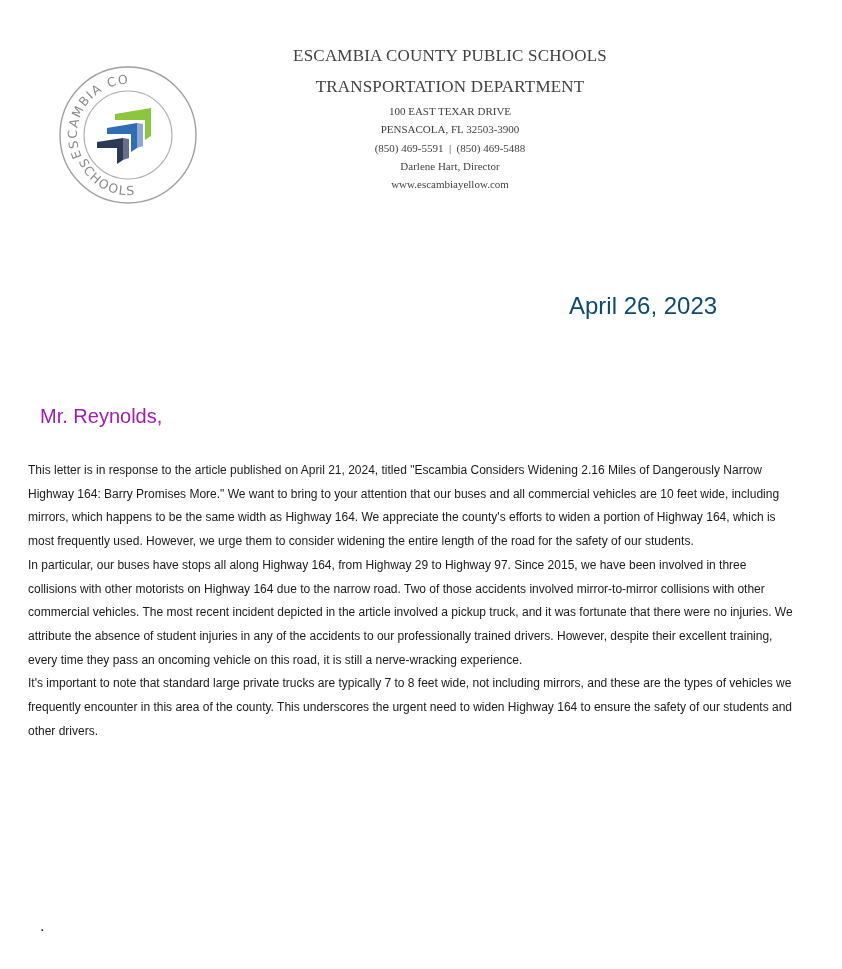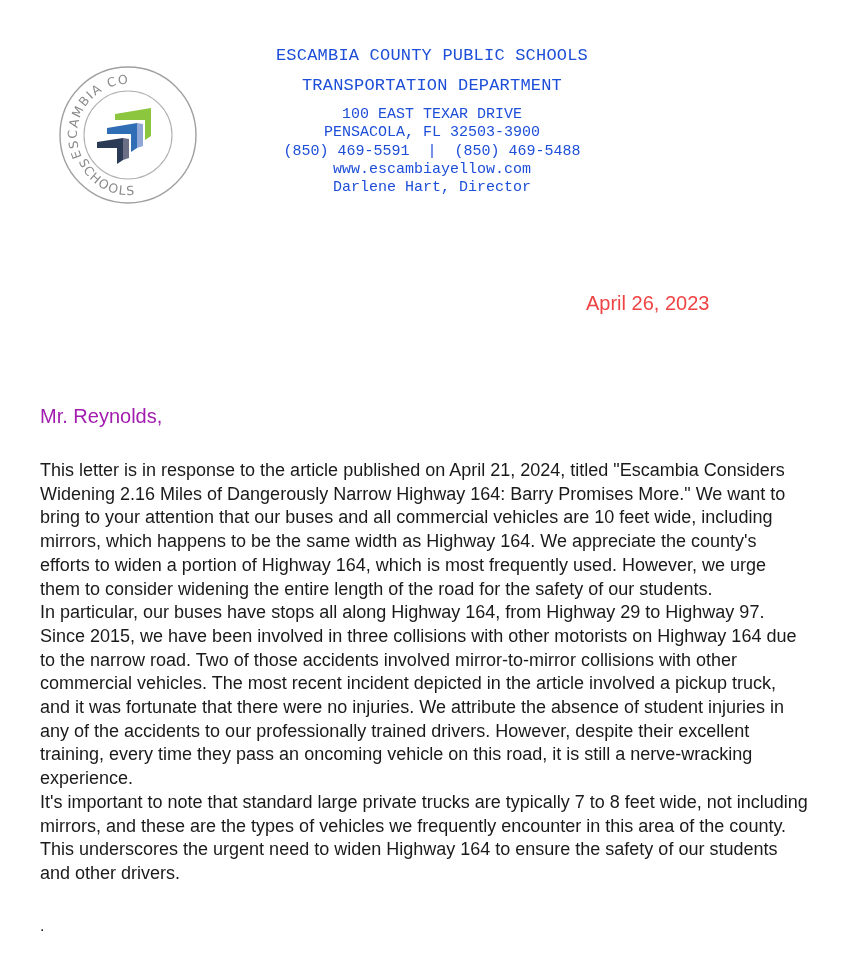--- a/index.html
+++ b/index.html
@@ -1,28 +1,28 @@
 <!DOCTYPE html>
 <html><head>
   <meta charset="utf-8">
   <style>
     html, body { margin: 0; padding: 0; background: #ffffff; }
     body { width: 842px; height: 969px; position: relative; overflow: hidden; color: #1a1a1a; }
     .logo { position: absolute; left: 57px; top: 64px; width: 142px; height: 142px; }
-    .letterhead { position: absolute; left: 232px; top: 44px; width: 400px; text-align: center;
-      font-family: Liberation Mono, monospace; color: #1d4ed8; }
+    .letterhead { position: absolute; left: 250px; top: 44px; width: 400px; text-align: center;
+      font-family: Liberation Serif, serif; color: #404040; }
     .lh-org { font-size: 17px; letter-spacing: 0.2px; margin-top: 2px; }
     .lh-dept { font-size: 17px; margin-top: 11px; letter-spacing: 0.2px; }
-    .lh-addr { margin-top: 11px; font-size: 15px; line-height: 18.3px; }
-    .date { position: absolute; left: 586px; top: 292px; font-family: "Liberation Sans", sans-serif;
-      font-size: 20px; color: #ef4444; }
+    .lh-addr { margin-top: 5px; font-size: 11px; line-height: 18.3px; }
+    .date { position: absolute; left: 569px; top: 292px; font-family: "Liberation Sans", sans-serif;
+      font-size: 24px; color: #0c4a6e; }
     .salutation { position: absolute; left: 40px; top: 405px; font-family: "Liberation Sans", sans-serif;
       font-size: 20px; color: #a21caf; }
-    .body-text { position: absolute; left: 40px; top: 459px; width: 770px;
-      font-family: "Liberation Sans", sans-serif; font-size: 18px; line-height: 23.7px; color: #1a1a1a; }
+    .body-text { position: absolute; left: 28px; top: 459px; width: 770px;
+      font-family: "Liberation Sans", sans-serif; font-size: 12px; line-height: 23.7px; color: #1a1a1a; }
     .body-text p { margin: 0; }
     .trailing { position: absolute; left: 40px; top: 917px; font-family: "Liberation Sans", sans-serif;
       font-size: 16px; color: #1a1a1a; }
   </style>
 </head>
 <body>
 
 <div class="logo">
   <svg width="142" height="142" viewBox="0 0 142 142">
     <defs>
@@ -47,22 +47,22 @@
   </svg>
 </div>
 
 <div class="letterhead">
   <div class="lh-org">ESCAMBIA COUNTY PUBLIC SCHOOLS</div>
   <div class="lh-dept">TRANSPORTATION DEPARTMENT</div>
   <div class="lh-addr">
     <div>100 EAST TEXAR DRIVE</div>
     <div>PENSACOLA, FL 32503-3900</div>
     <div style="white-space:pre;">(850) 469-5591  |  (850) 469-5488</div>
+    <div>Darlene Hart, Director</div>
     <div>www.escambiayellow.com</div>
-    <div>Darlene Hart, Director</div>
   </div>
 </div>
 
 <div class="date">April 26, 2023</div>
 
 <div class="salutation">Mr. Reynolds,</div>
 
 <div class="body-text">
   <p>This letter is in response to the article published on April 21, 2024, titled "Escambia Considers Widening 2.16 Miles of Dangerously Narrow Highway 164: Barry Promises More." We want to bring to your attention that our buses and all commercial vehicles are 10 feet wide, including mirrors, which happens to be the same width as Highway 164. We appreciate the county's efforts to widen a portion of Highway 164, which is most frequently used. However, we urge them to consider widening the entire length of the road for the safety of our students.</p>
   <p>In particular, our buses have stops all along Highway 164, from Highway 29 to Highway 97. Since 2015, we have been involved in three collisions with other motorists on Highway 164 due to the narrow road. Two of those accidents involved mirror-to-mirror collisions with other commercial vehicles. The most recent incident depicted in the article involved a pickup truck, and it was fortunate that there were no injuries. We attribute the absence of student injuries in any of the accidents to our professionally trained drivers. However, despite their excellent training, every time they pass an oncoming vehicle on this road, it is still a nerve-wracking experience.</p>

